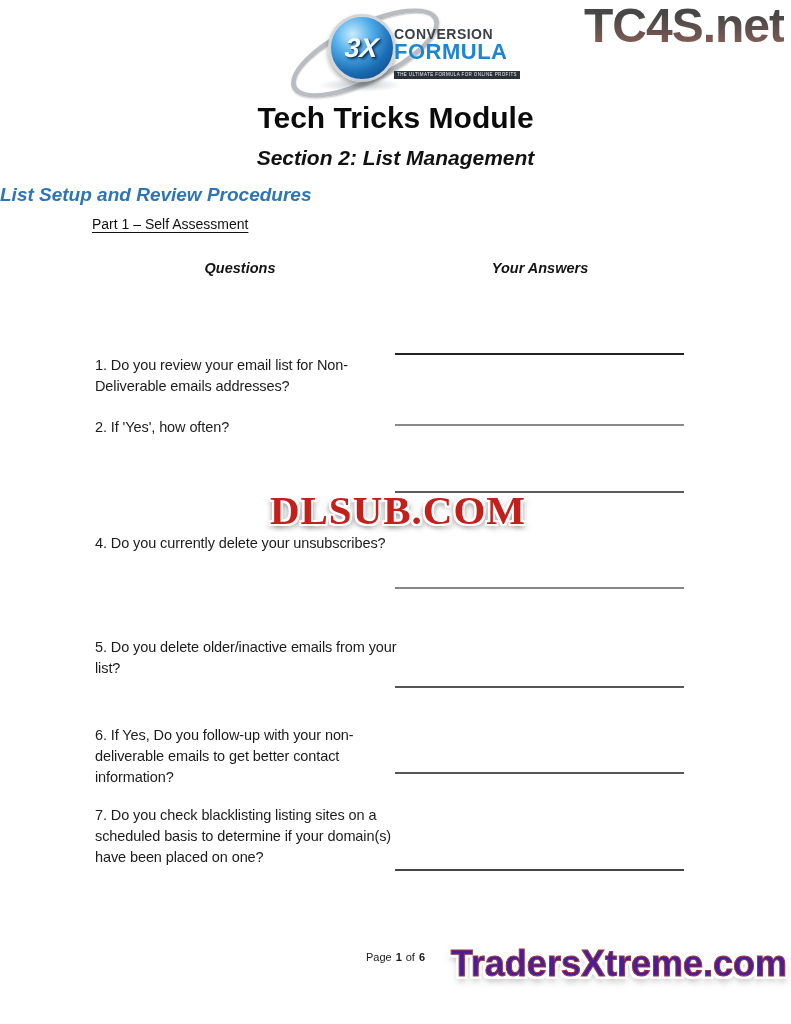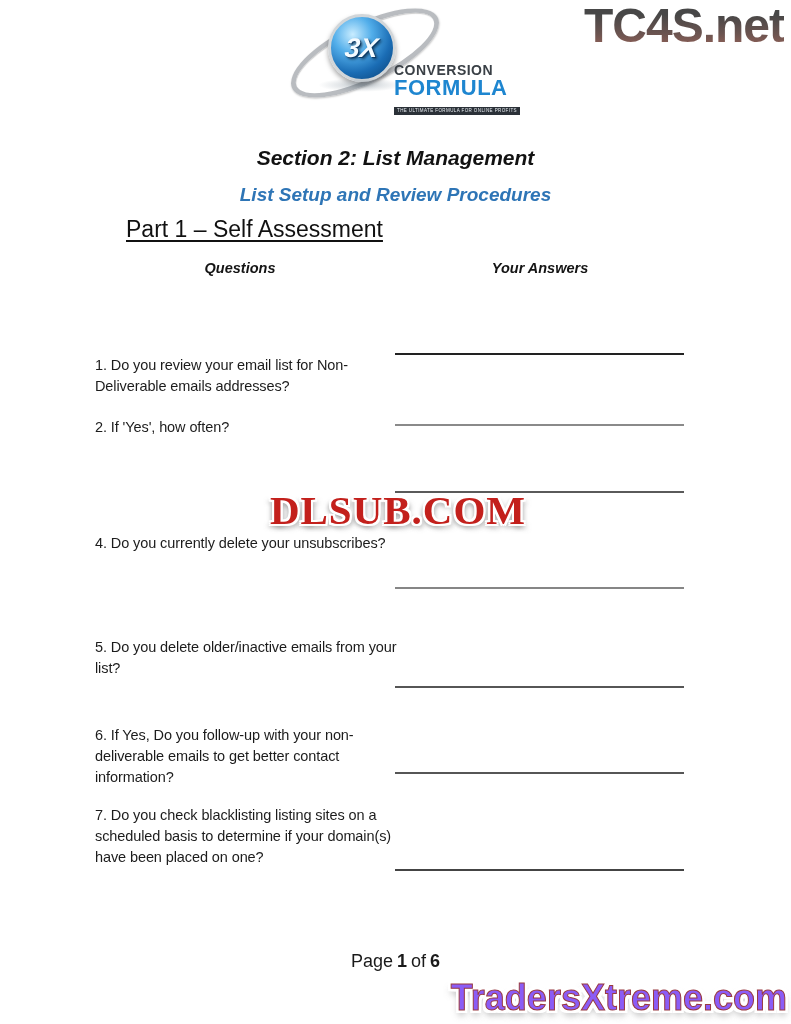--- a/index.html
+++ b/index.html
@@ -31,21 +31,21 @@
   }
   .logo .sphere span {
     font-style: italic; font-weight: 900; font-size: 27px; color: #f4fbff;
     text-shadow: 1px 1px 0 #0a3a66, 2px 2px 3px rgba(4,30,56,.8);
     transform: skewX(-6deg);
   }
   .logo .reflection {
     position: absolute; left: 6px; top: 76px; width: 85px; height: 14px;
     background: radial-gradient(ellipse at center, rgba(90,110,125,.35) 0%, rgba(90,110,125,0) 70%);
   }
-  .logo-text { position: absolute; left: 82px; top: 24px; white-space: nowrap; margin-top: 36px; }
+  .logo-text { position: absolute; left: 82px; top: 24px; white-space: nowrap; }
   .logo-text .l1 { font-size: 14px; font-weight: 800; letter-spacing: .5px; color: #3a4046; }
   .logo-text .l2 {
     font-size: 22px; font-weight: 900; letter-spacing: .5px; line-height: 20px;
     color: #1e86d0;
     text-shadow: 0 1px 0 rgba(255,255,255,.6);
   }
   .logo-text .l3 {
     margin-top: 3px; display: inline-block;
     background: #2b3138; color: #e8edf2;
     font-size: 4.5px; letter-spacing: .4px; padding: 1.5px 3px;
@@ -61,25 +61,25 @@
       background: linear-gradient(180deg, #474747 30%, #6b5450 65%, #926158 90%);
       -webkit-background-clip: text; background-clip: text;
       color: transparent;
     }
   }
   
   .title   { position: absolute; left: 0; top: 101px; width: 100%; text-align: center;
              font-size: 30px; font-weight: bold; color: #0b0b0b; }
   .section { position: absolute; left: 0; top: 146px; width: 100%; text-align: center;
              font-size: 21px; font-weight: bold; font-style: italic; color: #121212; }
-  .subsection { position: absolute; left: 0; top: 184px; width: 100%; text-align: center;
+  .subsection { position: absolute; left: 0; top: 184px; width: 100%; 
              font-size: 19px; font-weight: bold; font-style: italic; color: #2E75B6; }
   .part    { position: absolute; left: 92px; top: 216px;
-             font-size: 23px; color: #111;
-             text-decoration: underline; text-underline-offset: 3px; margin-left: 34px; }
+             font-size: 14px; color: #111;
+             text-decoration: underline; text-underline-offset: 3px; }
   
   .col-head { position: absolute; top: 260px; width: 290px; text-align: center;
               font-size: 14.5px; font-weight: bold; font-style: italic; color: #141414; }
   .col-head.q { left: 95px; }
   .col-head.a { left: 395px; }
   .question { position: absolute; left: 95px; width: 305px;
               font-size: 14.5px; line-height: 21px; letter-spacing: -.1px; color: #1c1c1c; }
   .q1 { top: 311px; margin-top: 44px; } .q2 { top: 417px; } .q3 { top: 475px; } .q4 { top: 533px; }
   .q5 { top: 637px; } .q6 { top: 725px; } .q7 { top: 805px; }
   .aline { position: absolute; left: 395px; width: 289px; height: 0; border-top: 2px solid #565656; }
@@ -97,27 +97,27 @@
     font-weight: bold; font-size: 41px; letter-spacing: 1px;
     color: #c3201c;
     text-shadow:
       -2px -2px 0 #fff, 2px -2px 0 #fff, -2px 2px 0 #fff, 2px 2px 0 #fff,
       0 -2px 0 #fff, 0 2px 0 #fff, -2px 0 0 #fff, 2px 0 0 #fff,
       -3px 3px 4px rgba(110,110,110,.55), 3px 4px 5px rgba(110,110,110,.55);
   }
   
   .pagefooter { position: absolute; left: 0; top: 951px; width: 100%;
                 display: flex; justify-content: center; gap: 4px;
-                font-size: 18px; color: #1a1a1a; }
+                font-size: 11px; color: #1a1a1a; }
   .pagefooter .bold { font-weight: bold; }
   
   .traders {
-    position: absolute; right: 4px; top: 977px;
+    position: absolute; right: 4px; top: 943px;
     font-size: 36px; font-weight: bold; letter-spacing: 0;
-    color: #8b5cf6;
+    color: #4c1d95;
     -webkit-text-stroke: 1px #993a40;
     text-shadow:
       -3px -3px 0 #fff, 3px -3px 0 #fff, -3px 3px 0 #fff, 3px 3px 0 #fff,
       0 -3px 0 #fff, 0 3px 0 #fff, -3px 0 0 #fff, 3px 0 0 #fff,
       0 5px 7px rgba(100,100,100,.6);
   }
 </style>
 </head>
 <body>
 
@@ -131,20 +131,21 @@
     <div class="reflection"></div>
     <div class="logo-text">
       <div class="l1">CONVERSION</div>
       <div class="l2">FORMULA</div>
       <div class="l3">THE ULTIMATE FORMULA FOR ONLINE PROFITS</div>
     </div>
   </div>
 
   <div class="tc4s">TC4S.net</div>
 
+  <div class="title">Tech Tricks Module</div>
   <div class="section">Section 2: List Management</div>
   <div class="subsection">List Setup and Review Procedures</div>
   <div class="part">Part 1 – Self Assessment</div>
 
   <div class="col-head a">Your Answers</div>
   <div class="col-head q">Questions</div>
 
   <div class="question q1">1. Do you review your email list for Non-Deliverable emails addresses?</div>
   <div class="question q2">2. If 'Yes', how often?</div>
   <div class="question q4">4. Do you currently delete your unsubscribes?</div>

